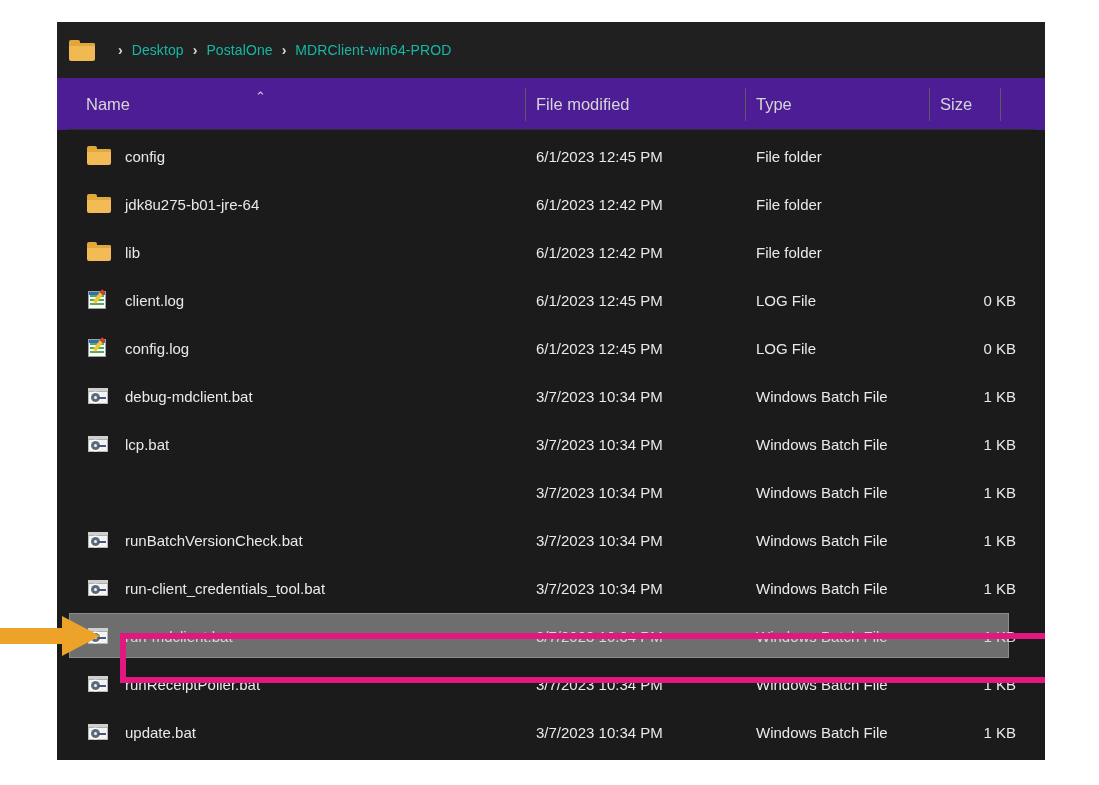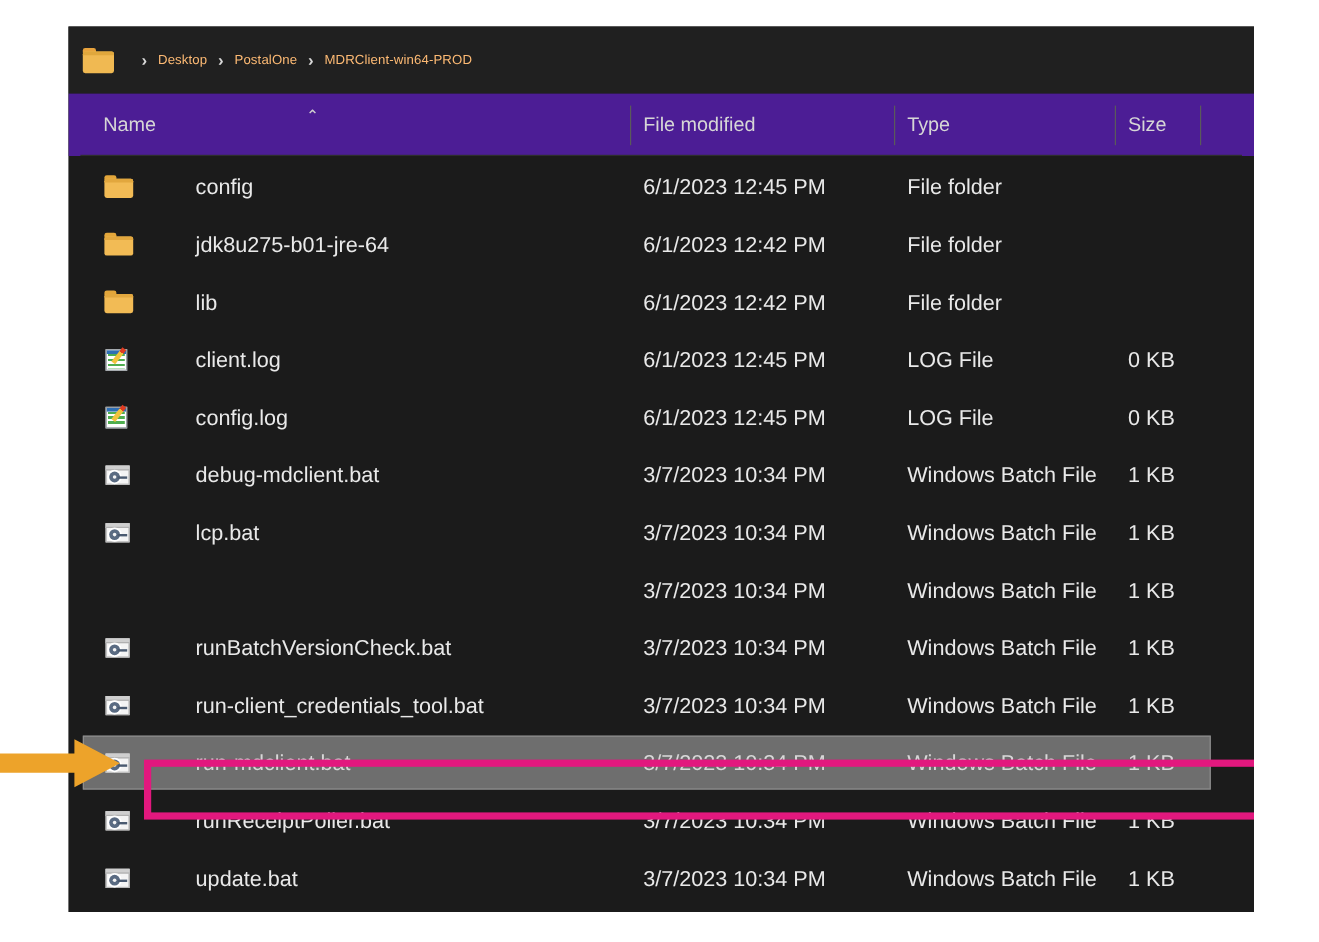--- a/index.html
+++ b/index.html
@@ -69,22 +69,22 @@
     border-radius: 2px 2px 0 0;
   }
   .crumb-sep {
     color: #d8d8d8;
     font-size: 14px;
     margin: 0 9px;
     font-weight: bold;
     line-height: 1;
   }
   .crumb-text {
-    color: #fdba74;
-    font-size: 11px;
+    color: #14b8a6;
+    font-size: 14px;
     letter-spacing: 0.1px;
     white-space: nowrap;
   }
 
   
   #column-header {
     position: absolute;
     left: 0;
     top: 56px;
     width: 988px;
@@ -147,38 +147,38 @@
     background: #6e6e6e;
     border: 1px solid #8c8c8c;
     box-sizing: border-box;
   }
   .cell {
     position: absolute;
     top: 0;
     height: 48px;
     display: flex;
     align-items: center;
-    font-size: 18px;
+    font-size: 15px;
     color: #e9e9e9;
     white-space: nowrap;
-    gap: 38px;
   }
   .cell-name {
     left: 30px;
   }
   .cell-date {
     left: 479px;
   }
   .cell-type {
     left: 699px;
   }
   .cell-size {
     left: 883px;
     width: 105px;
-    padding-right: 45px;
+    justify-content: flex-end;
+    padding-right: 29px;
     box-sizing: border-box;
   }
   .file-row.selected .cell {
     color: #d8d8d8;
   }
 
   .row-icon {
     width: 24px;
     height: 22px;
     margin-right: 14px;

